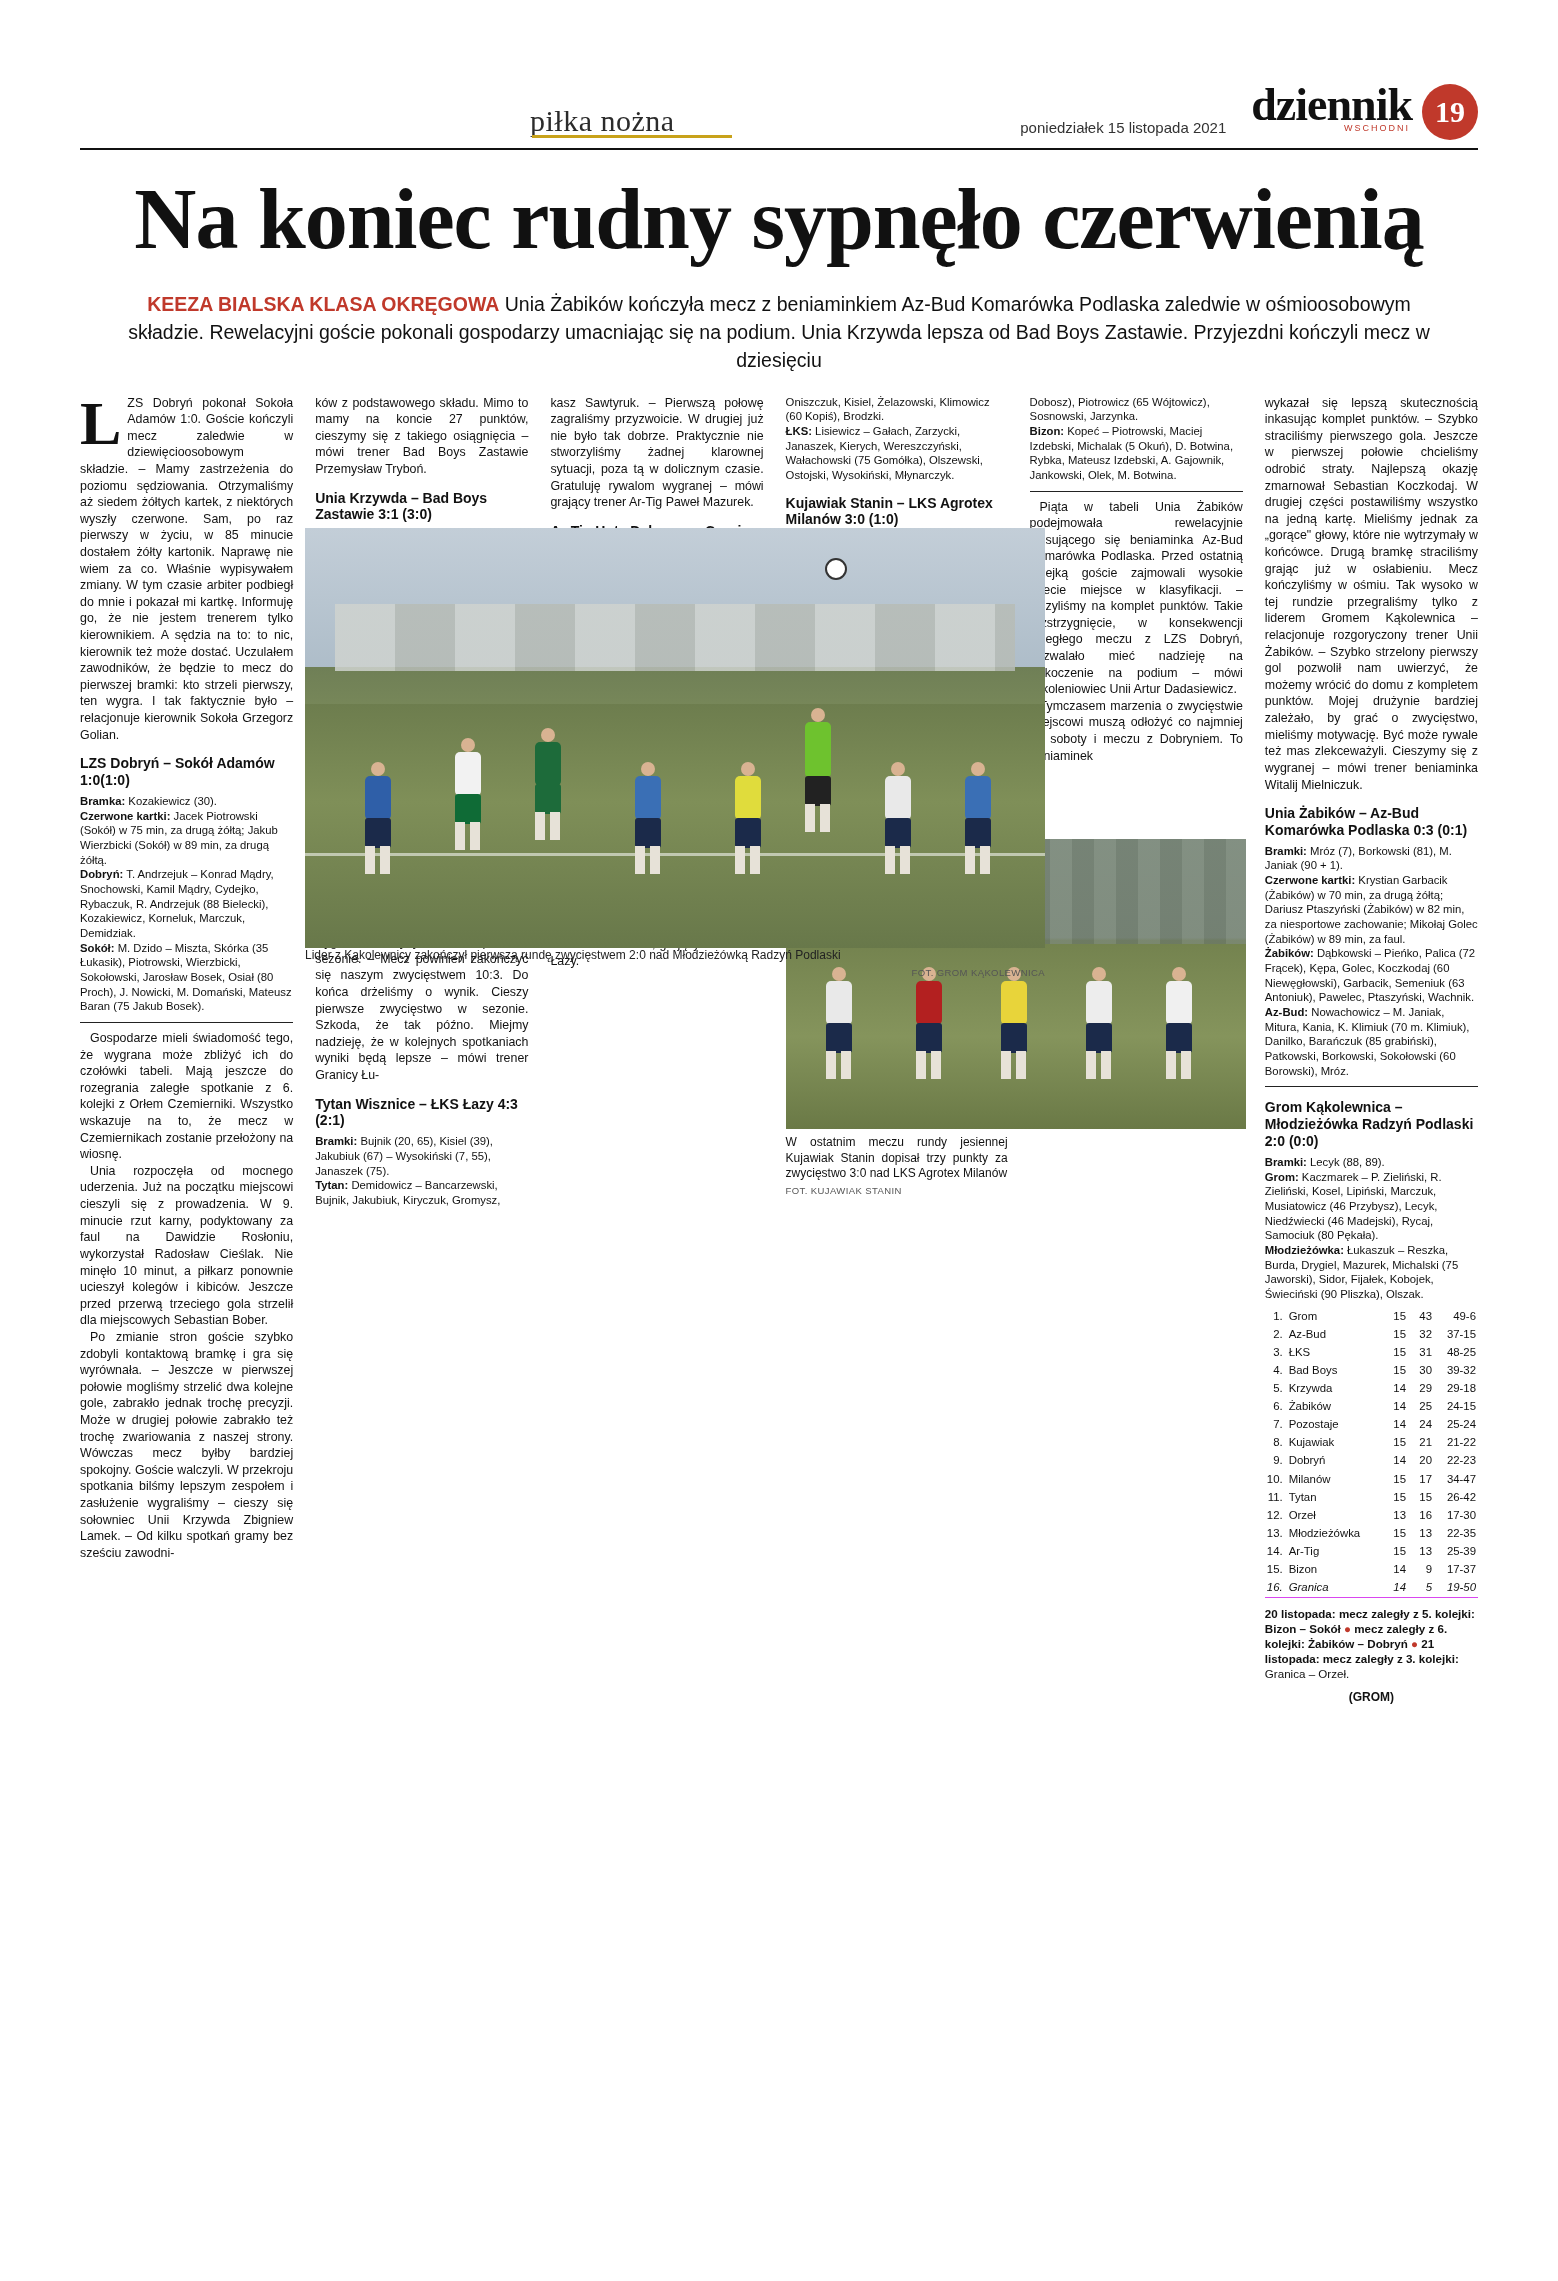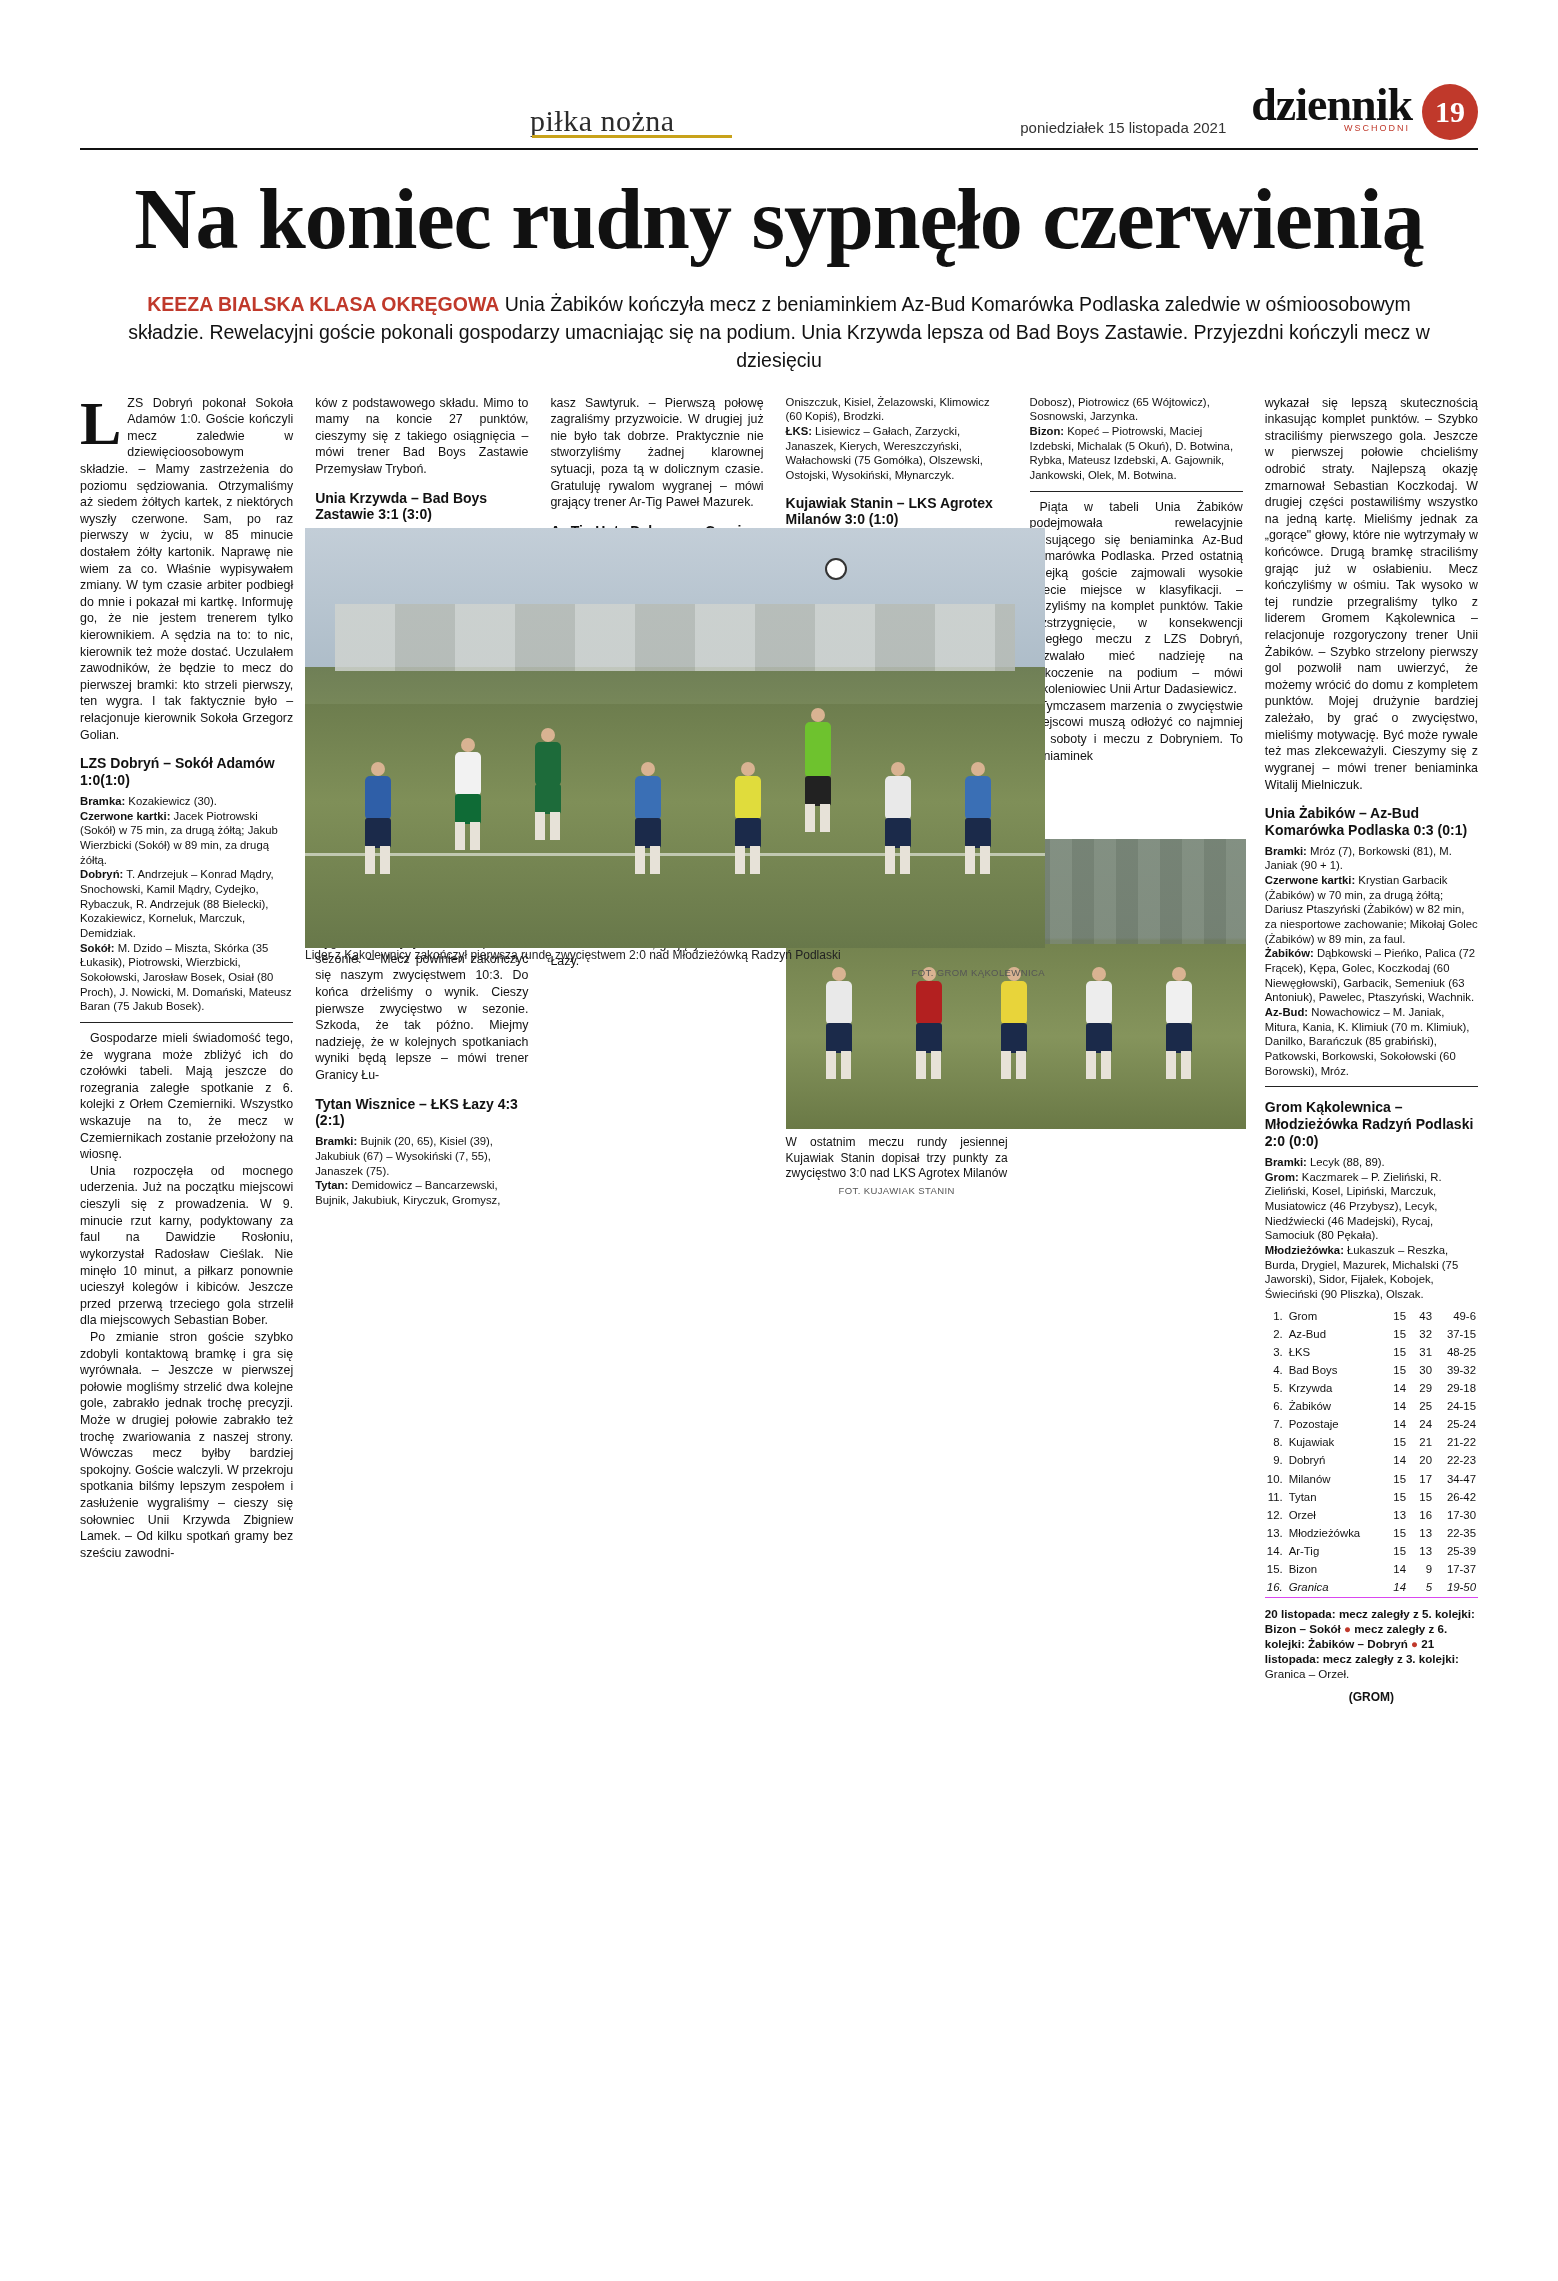--- a/index.html
+++ b/index.html
@@ -189,21 +189,21 @@
   table.standings td.team { }
   table.standings td.num { text-align:right; width:26px; }
   table.standings td.gg { text-align:right; width:44px; }
   table.standings tr.sep td { border-bottom:1px solid #d946ef;font-style:italic; }
 
   .footnote { font-size:11.6px; line-height:1.3; margin-top:8px; text-align:left; }
   .footnote b { font-weight:bold; }
   .dot { color:#c0392b; font-weight:bold; }
   .signoff { text-align:center; font-weight:bold; font-size:12px; margin-top:8px;}
 
-  .photo-credit { font-size:9.5px; color:#555; text-align:center; letter-spacing:.4px; margin-top:3px;}
+  .photo-credit { font-size:9.5px; color:#555; text-align:left; letter-spacing:.4px; margin-top:3px;}
   .cap-small { font-size:12px; line-height:1.28; margin-top:6px; }
 </style>
 </head>
 <body>
 
 <div class="page">
 
   <div class="masthead">
     <div class="kicker">piłka nożna</div>
     <div class="kicker-underline"></div>

